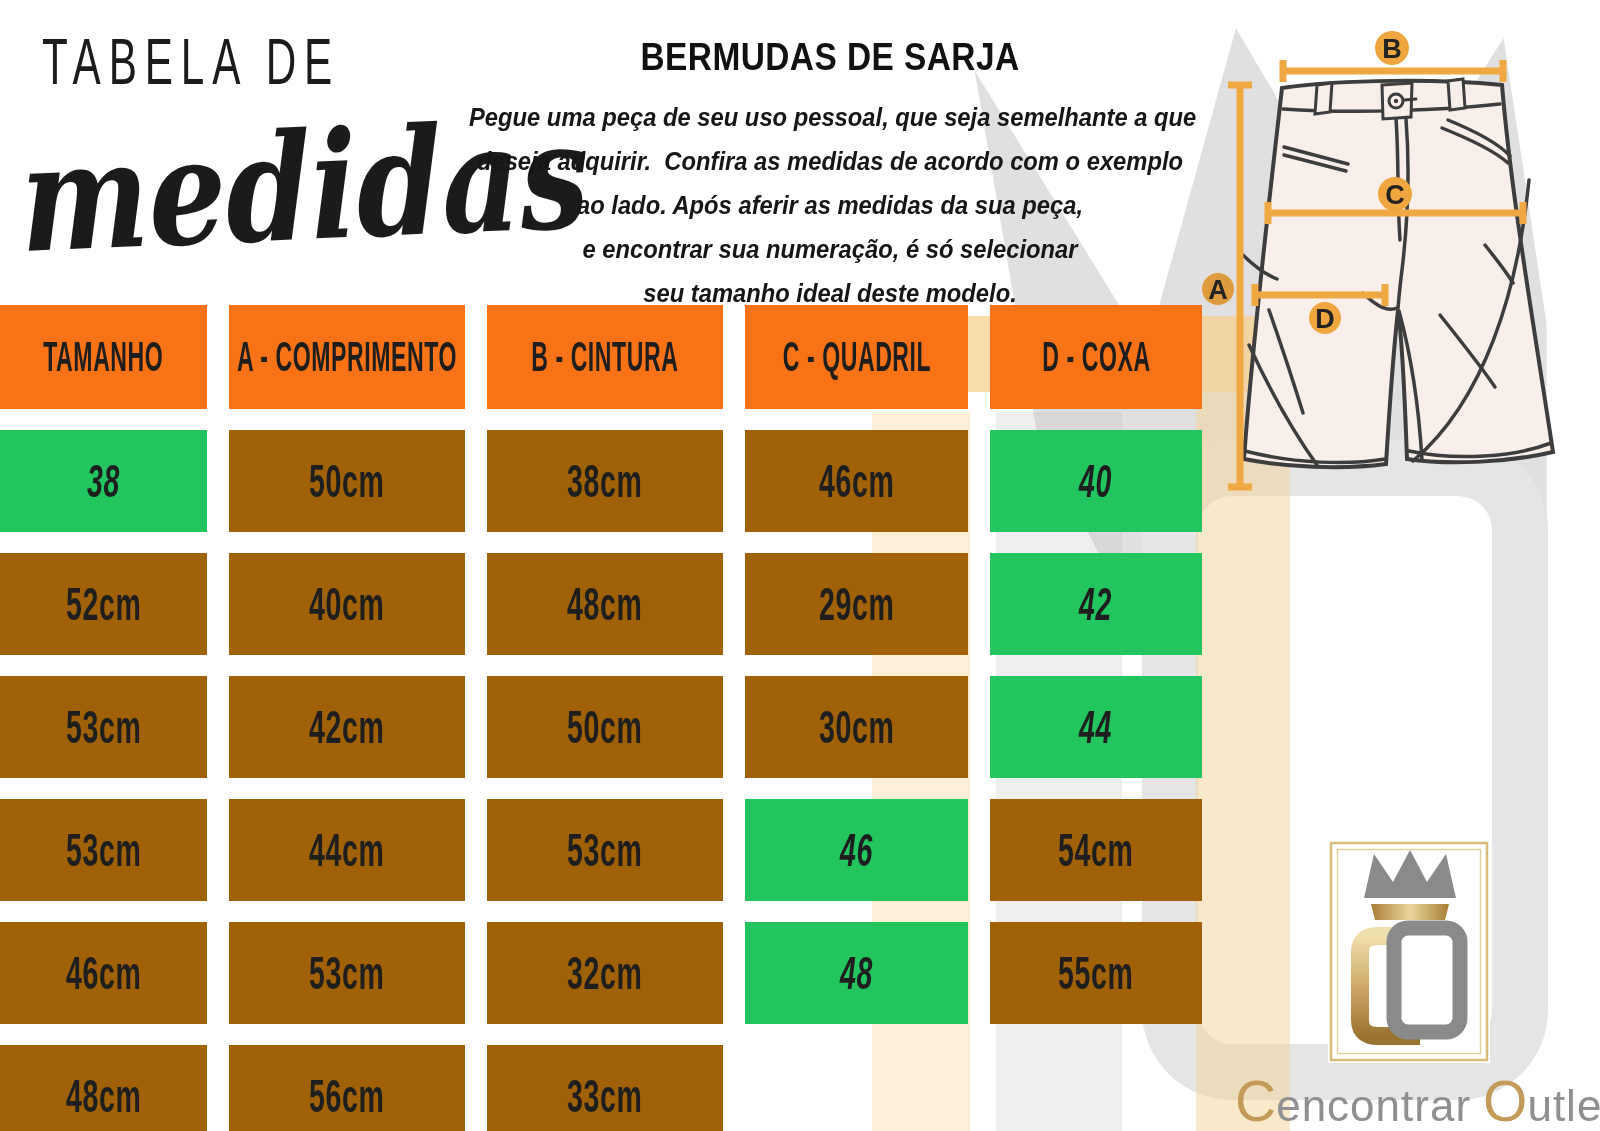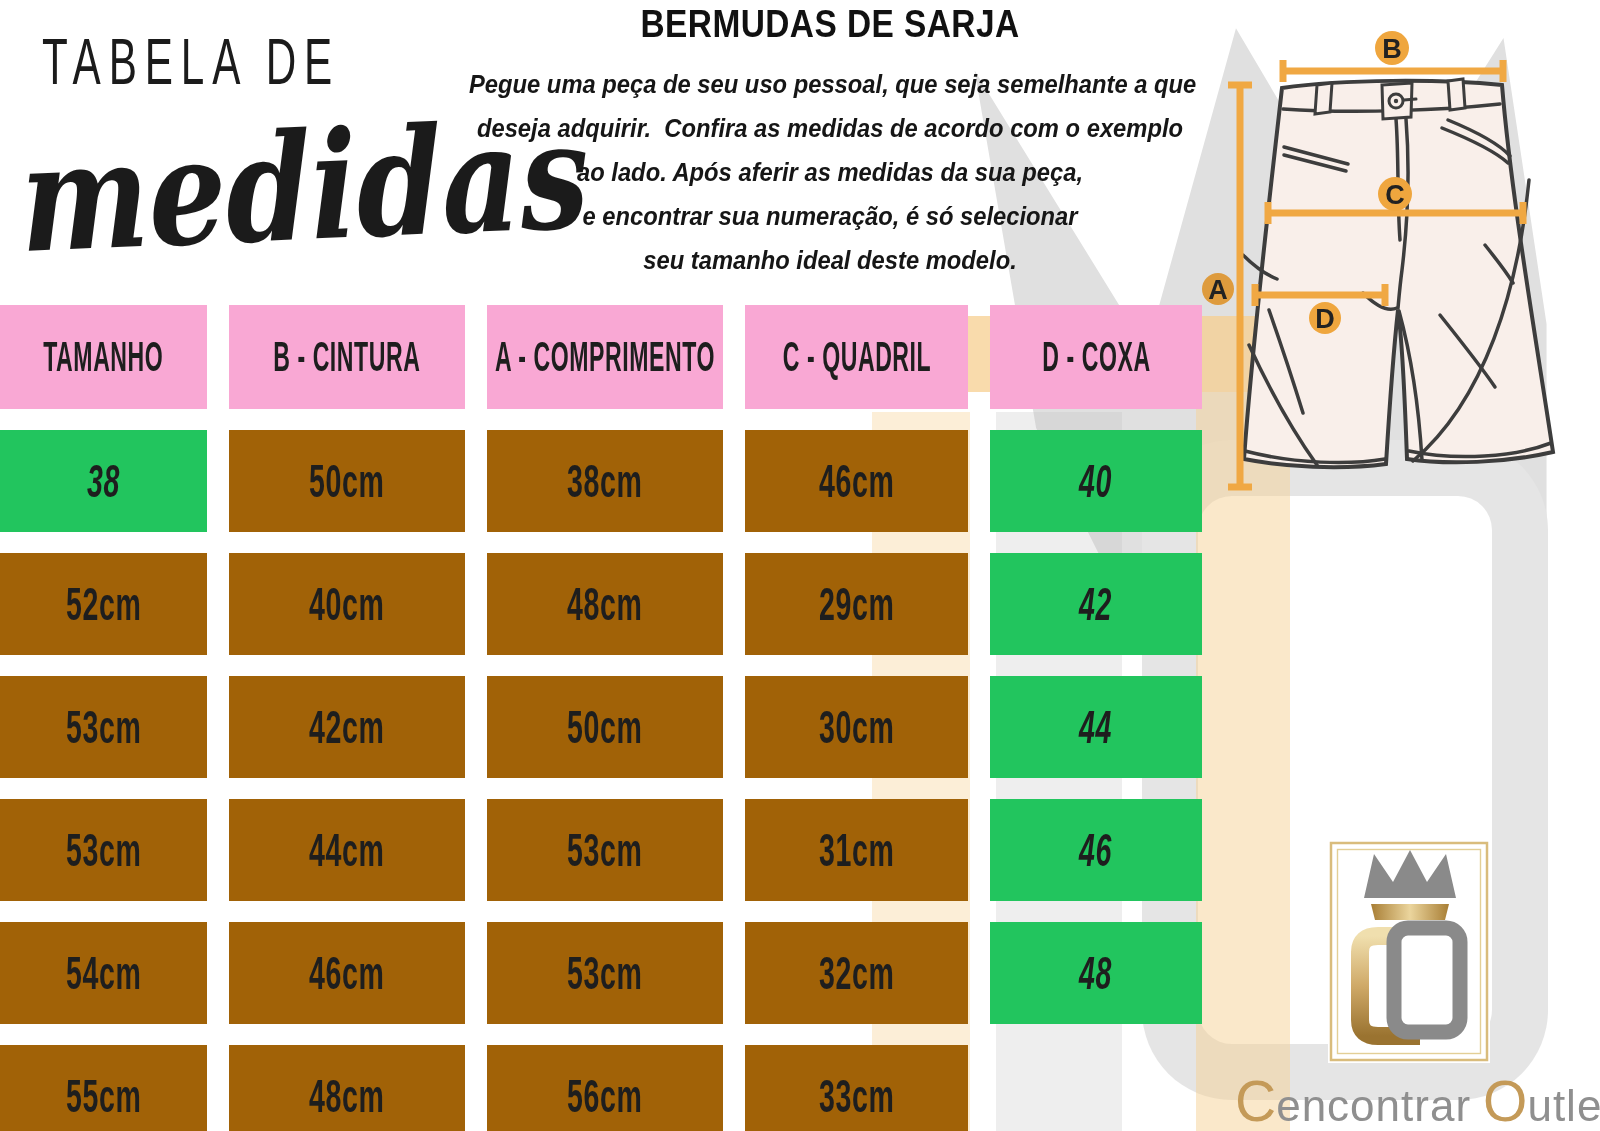--- a/index.html
+++ b/index.html
@@ -21,31 +21,31 @@
   .wm-strip-tan2{position:absolute;left:1196px;top:392px;width:94px;height:739px;background:rgba(246,210,150,.5);}
   
   .content{position:absolute;inset:0;z-index:1;}
   
   .title-kicker{position:absolute;left:42px;top:25px;font-size:64px;letter-spacing:12px;
     white-space:nowrap;transform:scaleX(.66);transform-origin:left top;color:#1b1b1b;}
   .title-script{position:absolute;left:18px;top:112px;font-family:"DejaVu Serif",serif;
     font-style:italic;font-weight:bold;font-size:148px;white-space:nowrap;
     transform:scaleX(.82) rotate(-2deg);transform-origin:left top;color:#1b1b1b;}
   
-  .intro{position:absolute;left:450px;top:3px;width:760px;text-align:center;}
+  .intro{position:absolute;left:450px;top:36px;width:760px;text-align:center;}
   .intro-heading{font-size:38px;font-weight:bold;letter-spacing:.5px;white-space:nowrap;
     transform:scaleX(.88);transform-origin:center top;margin-bottom:16px;color:#111;}
   .intro-line{font-size:25px;font-style:italic;font-weight:bold;line-height:44px;white-space:pre;
     transform:scaleX(.95);transform-origin:center;color:#161616;}
   
   .size-table{position:absolute;left:0;top:305px;display:grid;
     grid-template-columns:207px 236px 236px 223px 212px;
     grid-template-rows:104px repeat(6,102px);gap:21px 22px;}
   .cell{display:flex;align-items:center;justify-content:center;background:#a16207;}
-  .cell.head{background:#f9a8d4;text-align:center;}
+  .cell.head{background:#f97316;text-align:center;}
   .cell.sizecol{background:#22c55e;font-style:italic;}
   .cell-text{font-size:46px;font-weight:bold;letter-spacing:1px;white-space:nowrap;
     transform:scaleX(.62);transform-origin:center;color:#1e1e1e;}
   .cell.head .cell-text{font-size:42px;transform:scaleX(.55);}
   
   .shorts-svg{position:absolute;left:1185px;top:15px;width:390px;height:500px;}
   
   .logo-box{position:absolute;left:1328px;top:840px;width:162px;height:223px;}
   .logo-text{position:absolute;left:1235px;top:1068px;width:360px;text-align:center;white-space:nowrap;}
   .lg-cap{font-size:57px;color:#C49A58;}
@@ -78,26 +78,26 @@
       <div class="intro-line">ao lado. Após aferir as medidas da sua peça,</div>
       <div class="intro-line">e encontrar sua numeração, é só selecionar</div>
       <div class="intro-line">seu tamanho ideal deste modelo.</div>
     </div>
 
     <div class="size-table">
       <div class="cell head">
           <span class="cell-text">TAMANHO</span>
         </div>
       <div class="cell head">
+          <span class="cell-text">A - COMPRIMENTO</span>
+        </div>
+      <div class="cell head">
           <span class="cell-text">B - CINTURA</span>
         </div>
       <div class="cell head">
-          <span class="cell-text">A - COMPRIMENTO</span>
-        </div>
-      <div class="cell head">
           <span class="cell-text">C - QUADRIL</span>
         </div>
       <div class="cell head">
           <span class="cell-text">D - COXA</span>
         </div>
 
       <div class="cell sizecol">
           <span class="cell-text">38</span>
         </div>
       <div class="cell">
@@ -146,23 +146,20 @@
           <span class="cell-text">44</span>
         </div>
       <div class="cell">
           <span class="cell-text">53cm</span>
         </div>
       <div class="cell">
           <span class="cell-text">44cm</span>
         </div>
       <div class="cell">
           <span class="cell-text">53cm</span>
-        </div>
-      <div class="cell">
-          <span class="cell-text">31cm</span>
         </div>
 
       <div class="cell sizecol">
           <span class="cell-text">46</span>
         </div>
       <div class="cell">
           <span class="cell-text">54cm</span>
         </div>
       <div class="cell">
           <span class="cell-text">46cm</span>

